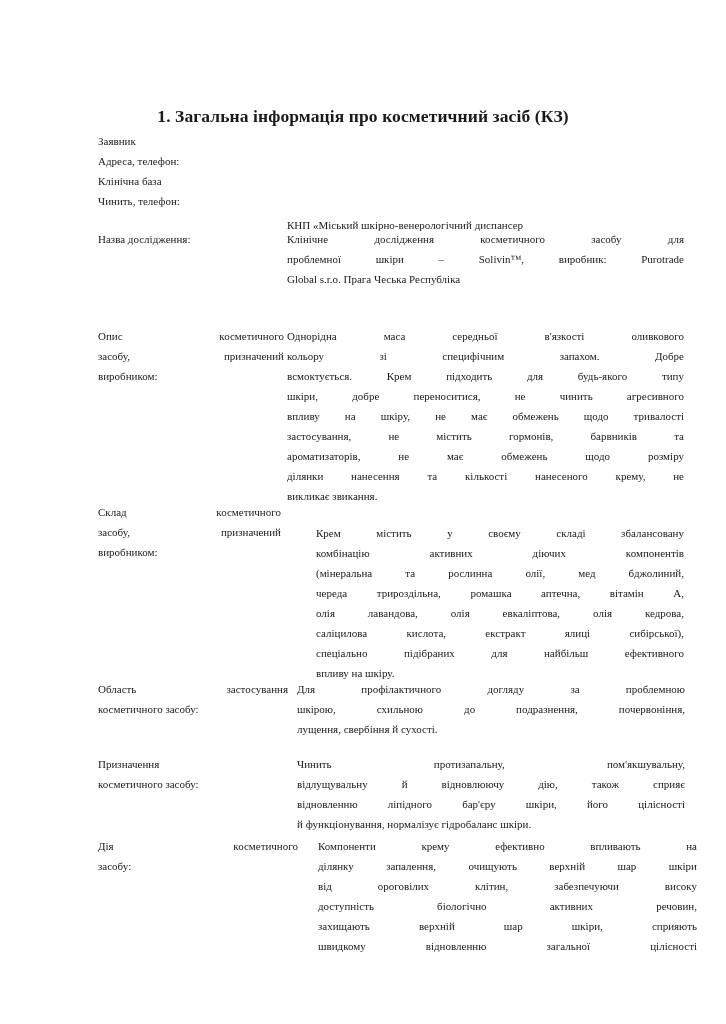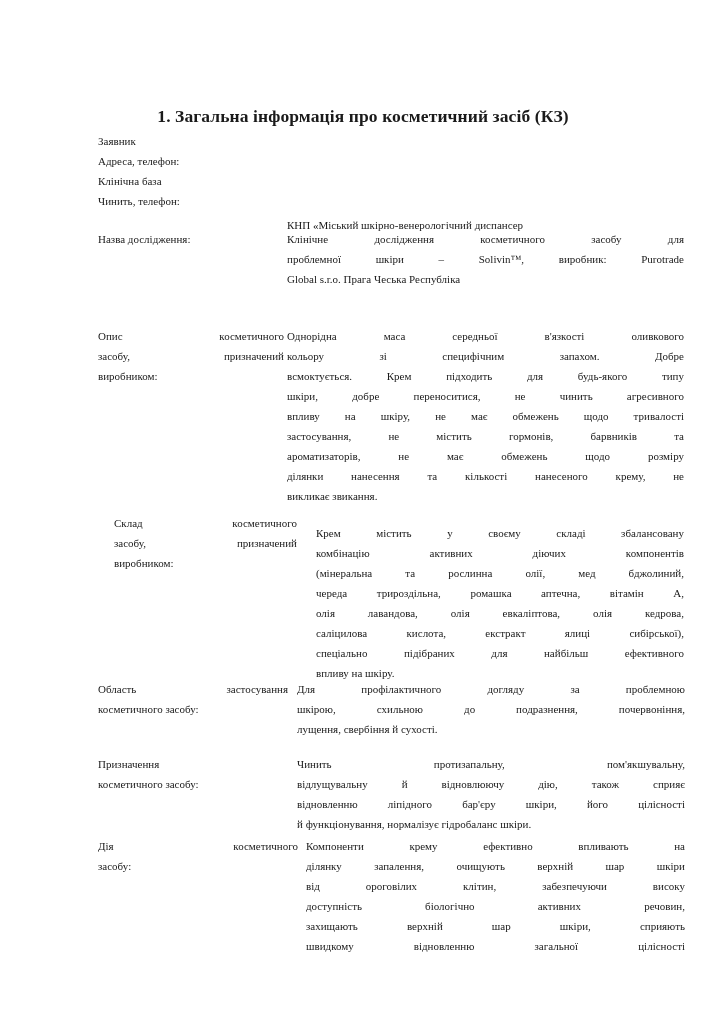--- a/index.html
+++ b/index.html
@@ -69,21 +69,21 @@
     <span class="jline">кольору зі специфічним запахом. Добре</span>
     <span class="jline">всмоктується. Крем підходить для будь-якого типу</span>
     <span class="jline">шкіри, добре переноситися, не чинить агресивного</span>
     <span class="jline">впливу на шкіру, не має обмежень щодо тривалості</span>
     <span class="jline">застосування, не містить гормонів, барвників та</span>
     <span class="jline">ароматизаторів, не має обмежень щодо розміру</span>
     <span class="jline">ділянки нанесення та кількості нанесеного крему, не</span>
     <span class="line">викликає звикання.</span>
   </div>
 
-  <div class="txt lbl" style="top:513px; width:183px;margin-left:16px;">
+  <div class="txt lbl" style="top:502px; width:183px;">
     <span class="jline">Склад косметичного</span>
     <span class="jline">засобу, призначений</span>
     <span class="line">виробником:</span>
   </div>
   <div class="txt val" style="left:316px; top:523px; width:368px;">
     <span class="jline">Крем містить у своєму складі збалансовану</span>
     <span class="jline">комбінацію активних діючих компонентів</span>
     <span class="jline">(мінеральна та рослинна олії, мед бджолиний,</span>
     <span class="jline">череда трироздільна, ромашка аптечна, вітамін А,</span>
     <span class="jline">олія лавандова, олія евкаліптова, олія кедрова,</span>
@@ -110,21 +110,21 @@
     <span class="jline">Чинить протизапальну, пом'якшувальну,</span>
     <span class="jline">відлущувальну й відновлюючу дію, також сприяє</span>
     <span class="jline">відновленню ліпідного бар'єру шкіри, його цілісності</span>
     <span class="line">й функціонування, нормалізує гідробаланс шкіри.</span>
   </div>
 
   <div class="txt lbl" style="top:836px; width:200px;">
     <span class="jline">Дія косметичного</span>
     <span class="line">засобу:</span>
   </div>
-  <div class="txt val" style="left:306px; top:836px; width:379px;">
+  <div class="txt val" style="left:318px; top:836px; width:379px;">
     <span class="jline">Компоненти крему ефективно впливають на</span>
     <span class="jline">ділянку запалення, очищують верхній шар шкіри</span>
     <span class="jline">від ороговілих клітин, забезпечуючи високу</span>
     <span class="jline">доступність біологічно активних речовин,</span>
     <span class="jline">захищають верхній шар шкіри, сприяють</span>
     <span class="jline">швидкому відновленню загальної цілісності</span>
   </div>
 
 </div>
 

